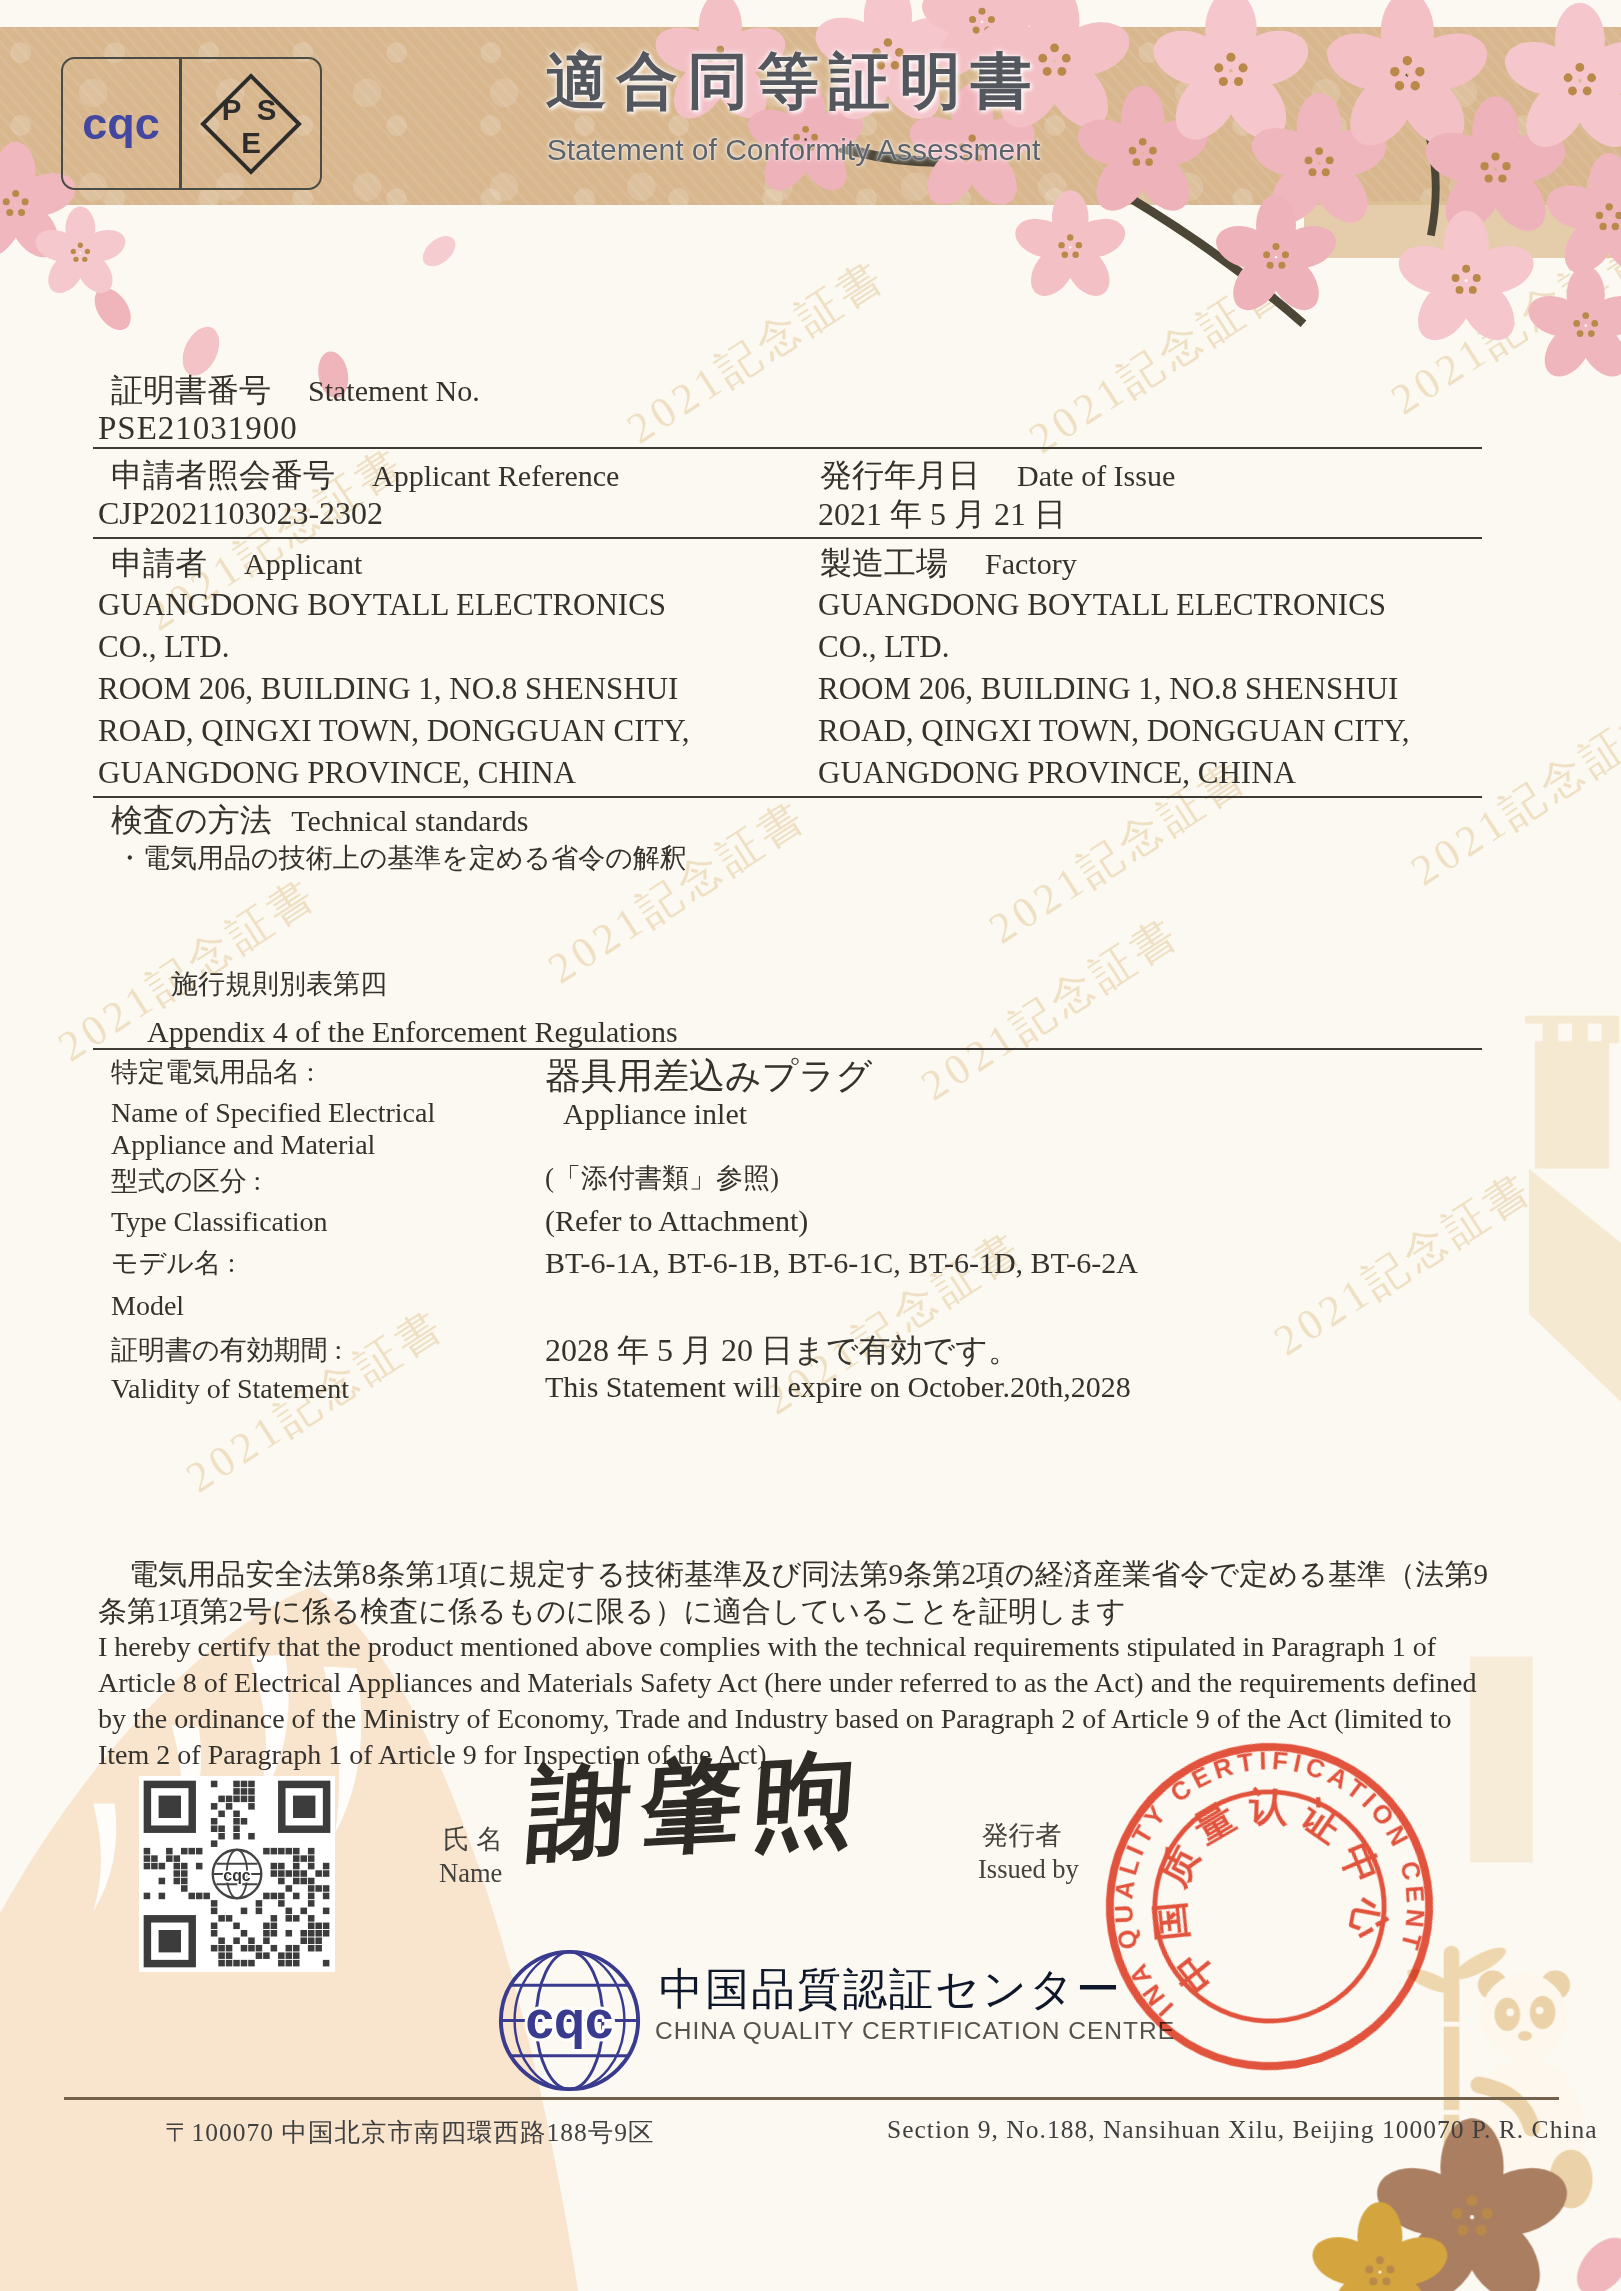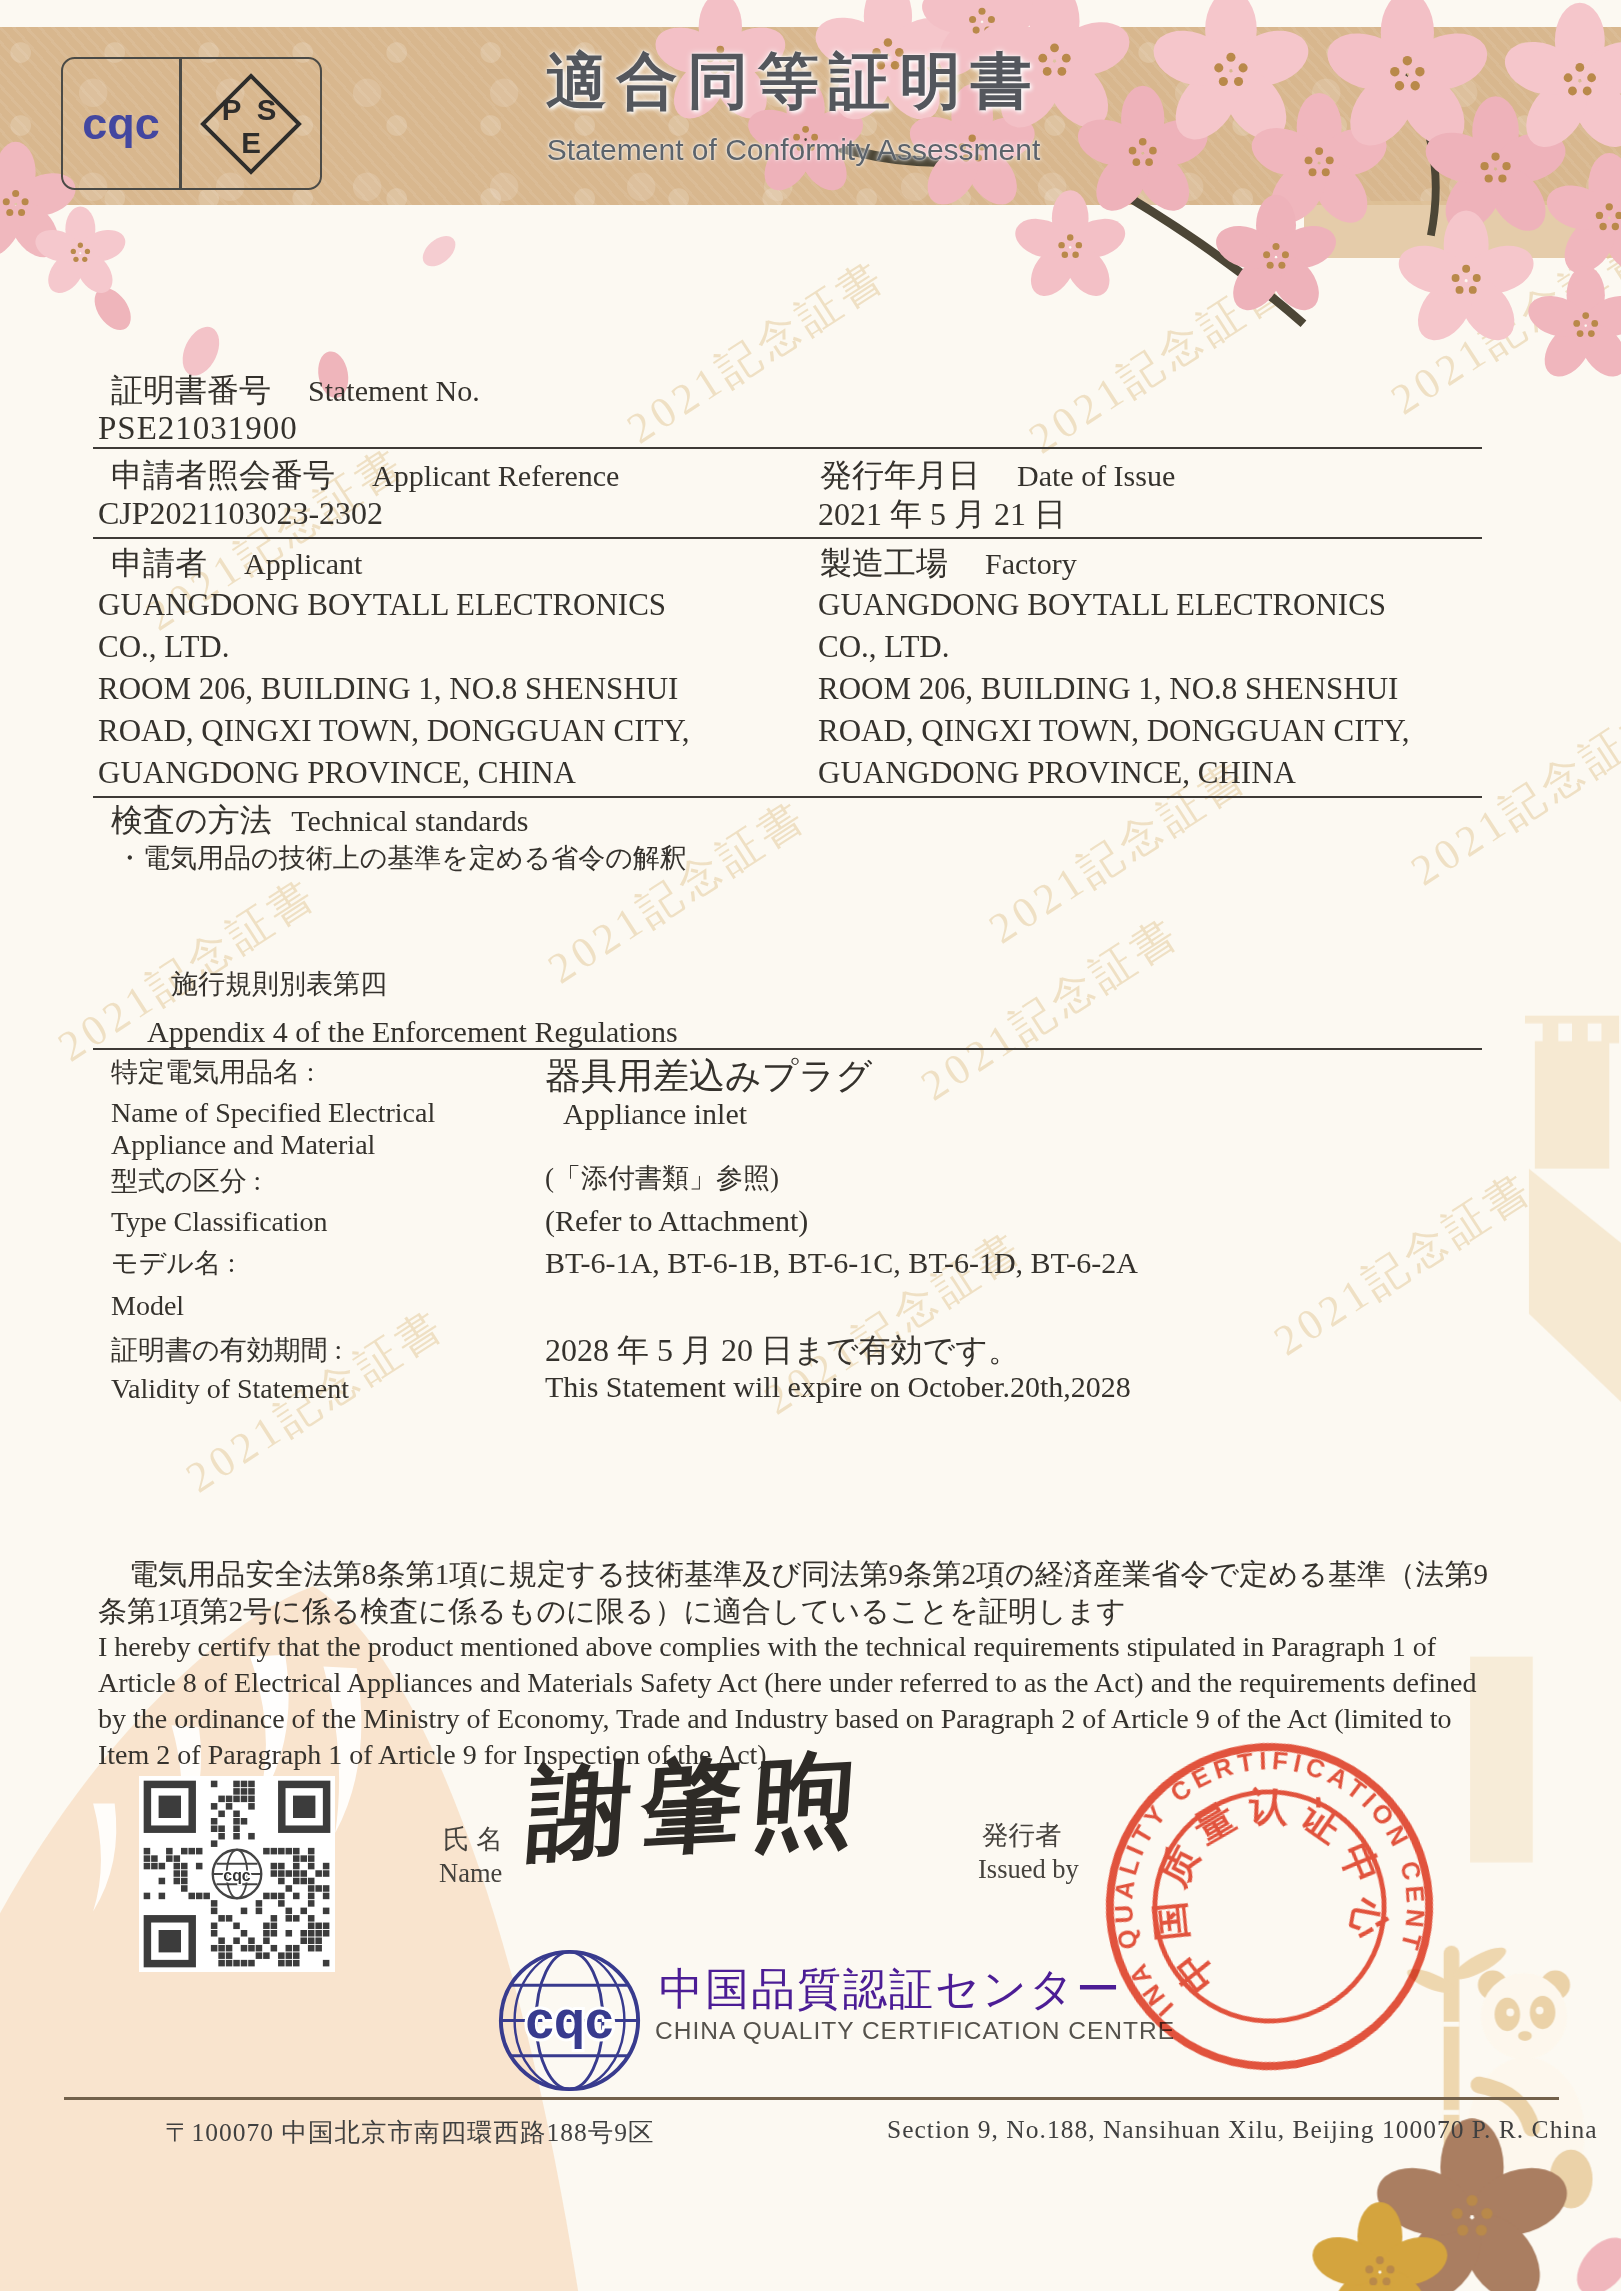--- a/index.html
+++ b/index.html
@@ -39,21 +39,21 @@
   .jp33{font-size:32px;} .jp34{font-size:27px;} .jp36{font-size:36px;}
   .en31{font-size:30px;} .en29{font-size:28px;}
   .val34{font-size:33px;letter-spacing:1px;}
   .addr{white-space:pre-line;line-height:42px;font-size:31px;}
   .pre{white-space:pre-line;}
   .para{width:1390px;line-height:37px;font-size:29px;text-align:justify;}
   .para-en{width:1390px;line-height:36px;font-size:28px;}
   .sig{font-size:102px;font-weight:700;letter-spacing:9.8px;color:#2e2b27;
        transform:rotate(-3deg) skewX(-7deg);transform-origin:left center;}
   .small-label{font-size:26.5px;color:#45423d;}
-  .issuer-jp{font-size:44px;color:#4c1d95;letter-spacing:2px;}
+  .issuer-jp{font-size:44px;color:#0f172a;letter-spacing:2px;}
   .issuer-en{font-family:"Liberation Sans",sans-serif;font-size:24.5px;color:#55524c;letter-spacing:1px;}
   .footer-txt{font-size:25.5px;color:#404040;letter-spacing:1px;}
   
   .stamp{position:absolute;left:1100px;top:1737px;z-index:5;transform:rotate(-14deg);
          opacity:.92;mix-blend-mode:multiply;color:#e2452e;}
   .stamp-ring-text{font-family:"Liberation Sans",sans-serif;font-weight:bold;font-size:26px;
                    letter-spacing:5px;fill:currentColor;}
   .stamp-inner-text{font-weight:bold;font-size:40px;letter-spacing:10px;fill:currentColor;}
   .cqc-globe-text{font-family:"Liberation Sans",sans-serif;font-weight:bold;font-size:52px;
                   fill:#383b8e;stroke:#fff;stroke-width:6px;paint-order:stroke;}

